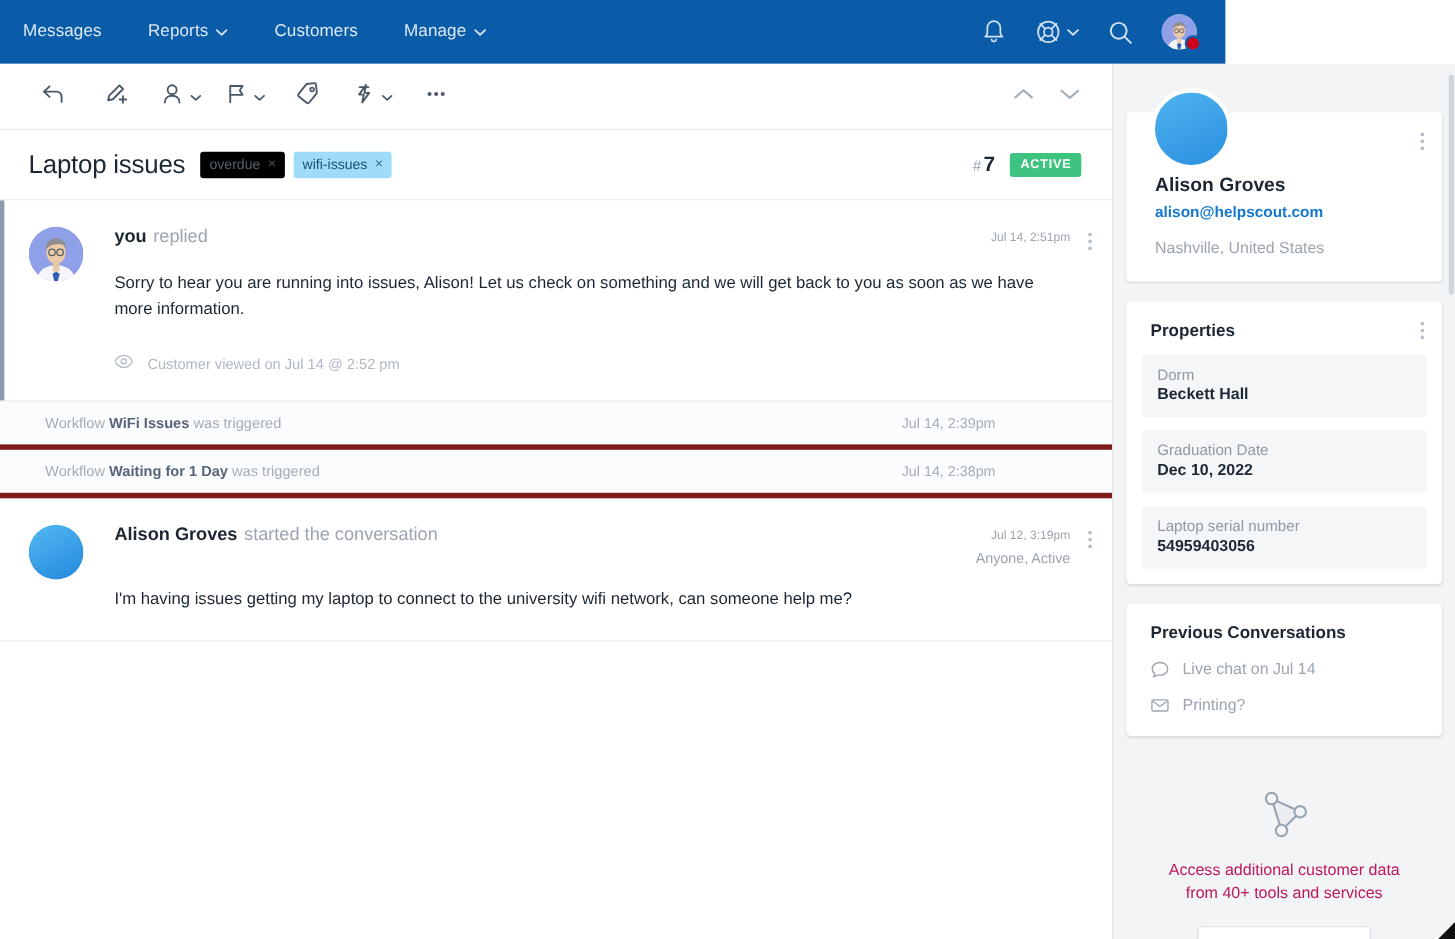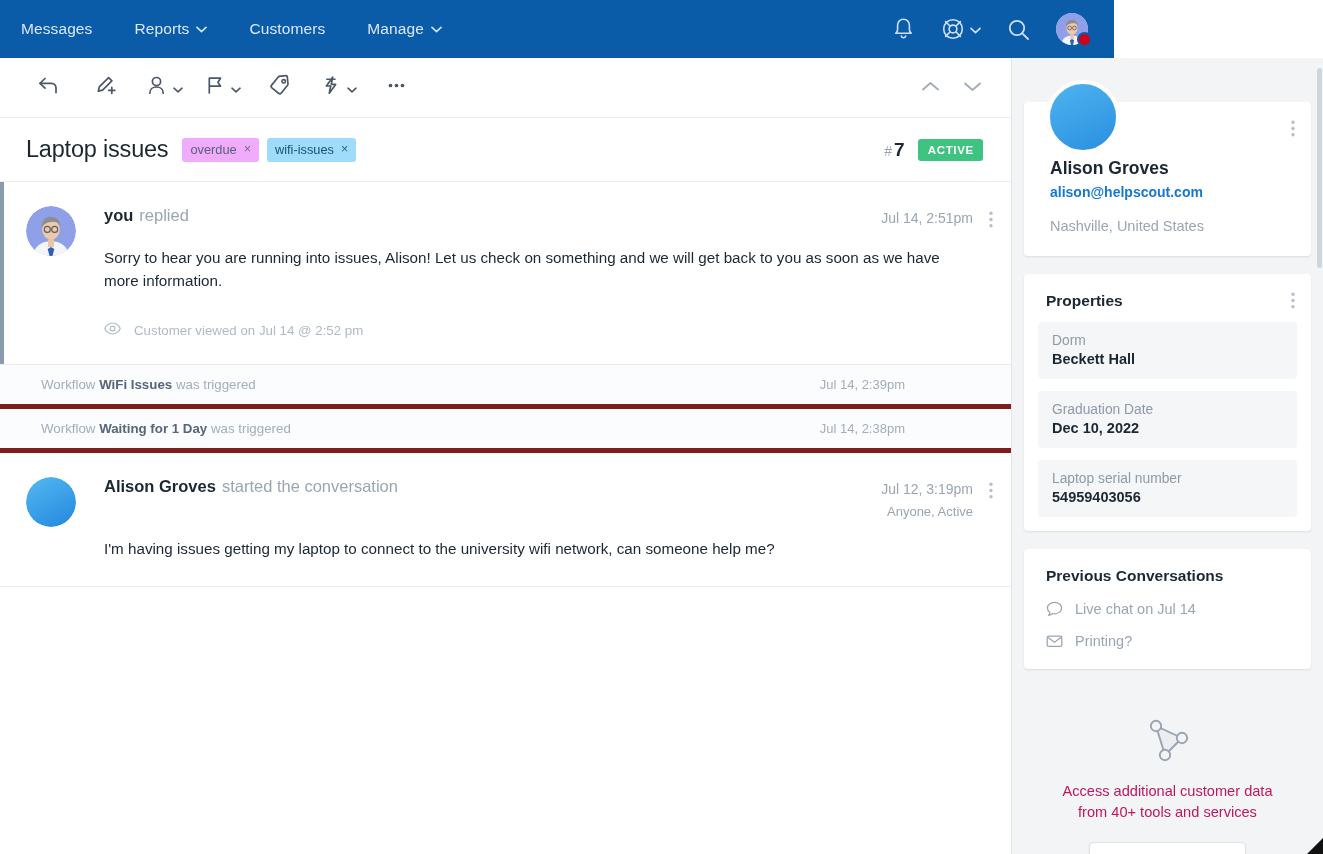--- a/index.html
+++ b/index.html
@@ -63,21 +63,21 @@
   .subject-row {
     height: 63px; flex: 0 0 63px; display: flex; align-items: center;
     padding: 0 18px 0 26px; gap: 14px;
   }
   .subject-title { font-size: 23.5px; color: #1b2733; font-weight: 400; letter-spacing: -.2px; white-space: nowrap; }
   .tags { display: flex; align-items: center; gap: 8px; }
   .tag {
     font-size: 12.8px; border-radius: 3px; padding: 4px 8px 5px 8px;
     display: inline-flex; align-items: center; gap: 7px; cursor: pointer; white-space: nowrap;
   }
-  .tag.gray { background: #f0abfc; color: #566372; }
+  .tag.gray { background: #000000; color: #566372; }
   .tag.blue { background: #9fdcfb; color: #16536e; }
   .tag .x { font-size: 12.5px; opacity: .85; cursor: pointer; }
   .subject-right { margin-left: auto; display: flex; align-items: center; gap: 13px; padding-right: 10px; }
   .ticket-num { font-size: 19px; color: #1b2733; font-weight: 700; }
   .ticket-num .hash { color: #9aa5b1; font-weight: 400; font-size: 14px; margin-right: 2px; }
   .status-badge {
     background: #3fc380; color: #fff; font-size: 11.5px; font-weight: 700;
     letter-spacing: .7px; padding: 5px 9px 5px 10px; border-radius: 3px; cursor: pointer;
   }
 
@@ -88,21 +88,21 @@
   .msg.accent::before {
     content: ""; position: absolute; left: 0; top: 0; bottom: 0; width: 4px; background: #8a9bad;
   }
   .msg-avatar { width: 50px; height: 50px; border-radius: 50%; flex: 0 0 50px; margin-right: 28px; overflow: hidden; }
   .msg-main { flex: 1; min-width: 0; }
   .msg-head { display: flex; align-items: flex-start; }
   .msg-author { font-size: 16.5px; color: #1b2733; font-weight: 700; }
   .msg-action { font-size: 16.5px; color: #9aa5b1; font-weight: 400; margin-left: 6px; }
   .msg-meta { margin-left: auto; display: flex; align-items: flex-start; gap: 16px; padding-top: 4px; }
   .msg-meta-times { text-align: right; }
-  .msg-time { font-size: 14px; color: #9aa5b1; white-space: nowrap; }
+  .msg-time { font-size: 11px; color: #9aa5b1; white-space: nowrap; }
   .msg-sub { font-size: 13px; color: #9aa5b1; white-space: nowrap; margin-top: 7px; }
   .kebab { color: #b6bfc9; cursor: pointer; display: inline-flex; padding-top: 1px; }
   .msg-body { font-size: 15.2px; line-height: 1.52; color: #1b2733; margin-top: 18px; max-width: 845px; }
   .viewed { display: flex; align-items: center; gap: 13px; margin-top: 30px; color: #b0bac4; font-size: 13.3px; }
 
   .wf-row {
     display: flex; align-items: center; padding: 0 18px 0 41px; height: 44px;
     border-bottom: 5px solid #7f1d1d; background: #fbfcfd;
   }
   .wf-text { font-size: 13.3px; color: #a3adba; }

